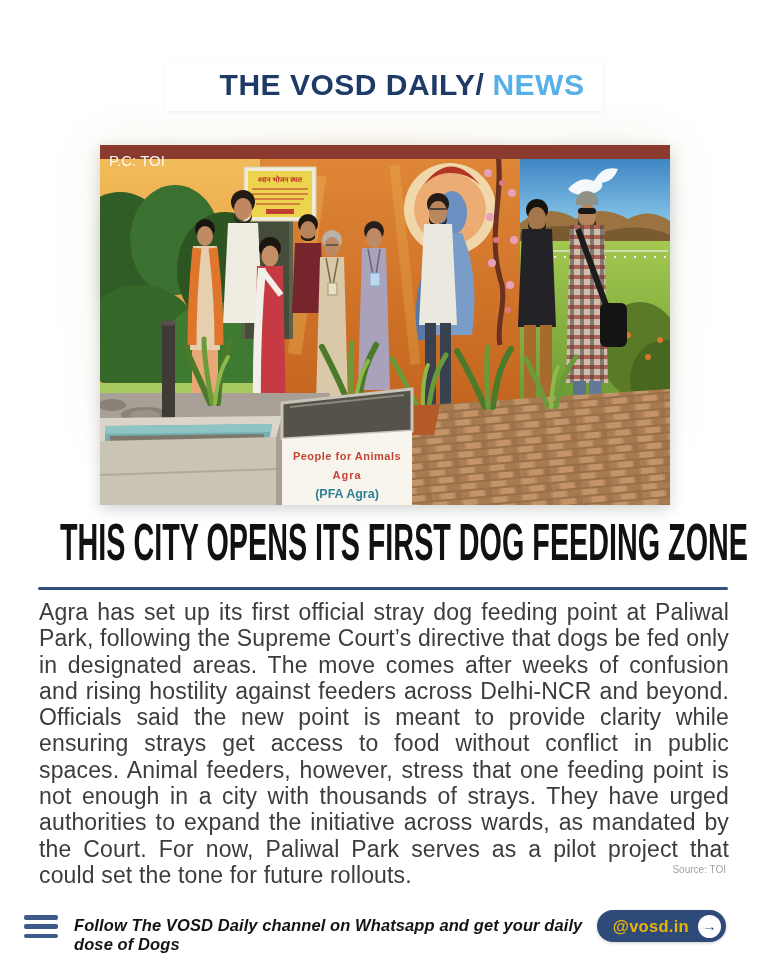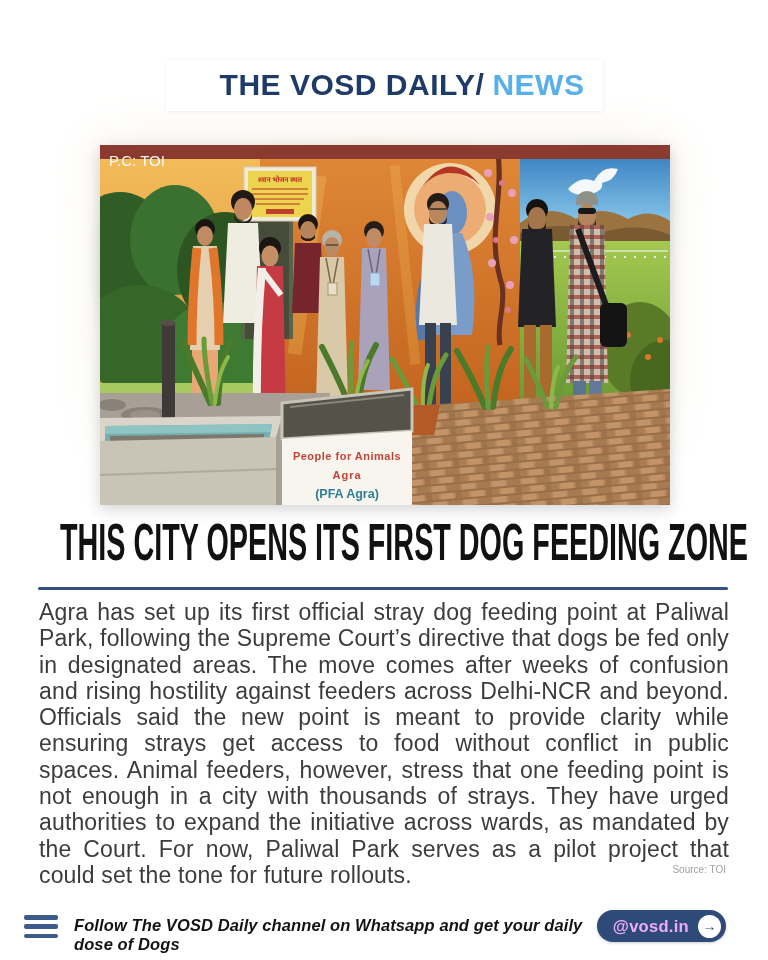--- a/index.html
+++ b/index.html
@@ -52,21 +52,21 @@
   .menu-icon i { display:block; height:4.5px; background:#3c5a8a; border-radius:2px; }
   .footer-text {
     position:absolute; left:74px; top:13px; width:545px;
     font-style:italic; font-weight:bold; font-size:16.5px; color:#131313; letter-spacing:.1px;
   }
   .pill {
     position:absolute; right:10px; top:7px; height:32px;
     background:#2e4a78; border-radius:16px; display:flex; align-items:center;
     padding:0 5px 0 16px; cursor:pointer; box-shadow:0 1px 3px rgba(0,0,0,.2);
   }
-  .pill .handle { color:#f0abfc; font-size:16.5px; font-weight:600; letter-spacing:.3px; margin-right:9px; }
+  .pill .handle { color:#eab308; font-size:16.5px; font-weight:600; letter-spacing:.3px; margin-right:9px; }
   .pill .arrow-circle {
     width:23px; height:23px; background:#ffffff; border-radius:50%;
     display:flex; align-items:center; justify-content:center;
     color:#2e4a78; font-size:14px; font-weight:bold; line-height:1;
   }
 </style>
 </head>
 <body>
 
 <div class="page">

